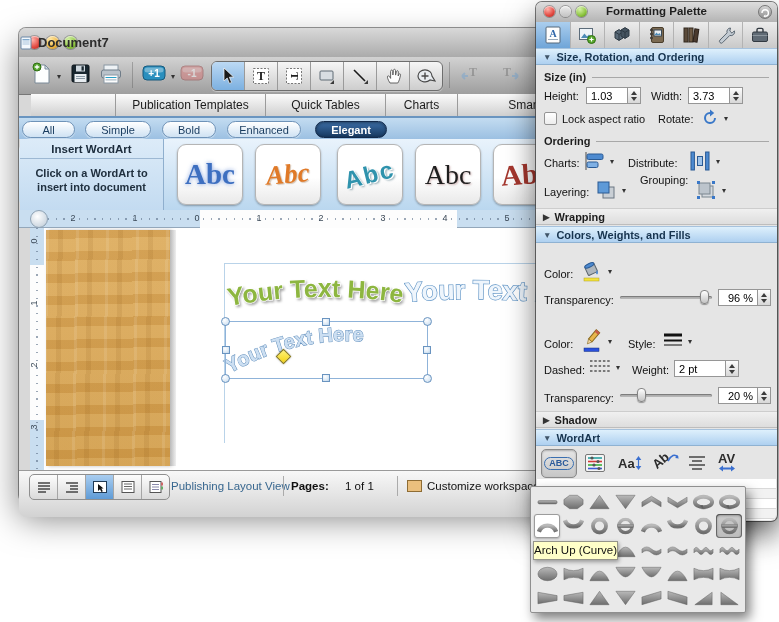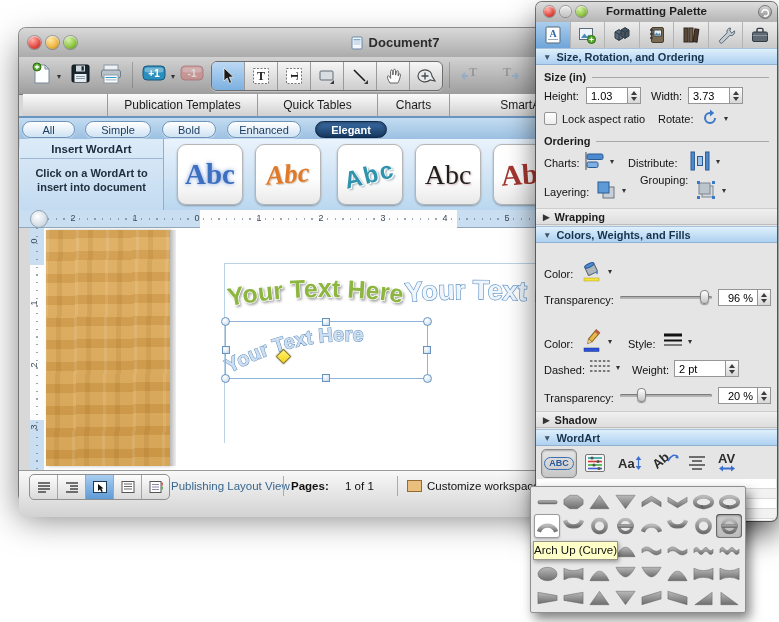--- a/index.html
+++ b/index.html
@@ -9,36 +9,36 @@
 
   
   #docwin{position:absolute;left:19px;top:28px;width:751px;height:474px;border-radius:7px;
           background:#d8d8d8;box-shadow:0 16px 34px rgba(0,0,0,.5),0 0 0 1px rgba(70,70,70,.55);}
   .titlebar{position:absolute;left:0;top:0;right:0;height:29px;border-radius:7px 7px 0 0;
             background:linear-gradient(#d9d9d9,#ababab);border-bottom:1px solid #7a7a7a;}
   .tl{position:absolute;top:8px;width:13px;height:13px;border-radius:50%;box-shadow:inset 0 1px 1px rgba(255,255,255,.6),0 0 0 1px rgba(0,0,0,.25);}
   .tl.red{background:radial-gradient(circle at 35% 30%,#ffb2aa,#e2473f 60%,#9e2a22);}
   .tl.yel{background:radial-gradient(circle at 35% 30%,#ffe9a8,#efb53f 60%,#a8751a);}
   .tl.grn{background:radial-gradient(circle at 35% 30%,#d6f2a8,#8cc43e 60%,#4f7d1c);}
-  .doc-title{position:absolute;left:0;right:0;top:7px;text-align:center;font-size:13px;font-weight:bold;color:#2c2c2c;}
+  .doc-title{position:absolute;left:0;right:0;top:7px;text-align:left;font-size:13px;font-weight:bold;color:#2c2c2c;}
   .doc-title .ticon{display:inline-block;vertical-align:-3px;margin-right:5px;}
 
   .toolbar{position:absolute;left:0;top:29px;right:0;height:37px;
            background:linear-gradient(#d2d2d2,#9e9e9e);border-bottom:1px solid #777;}
   .tbtn{position:absolute;top:5px;display:flex;align-items:center;justify-content:center;}
   .caret{font-size:8px;color:#333;line-height:1;}
   .tsep{position:absolute;top:5px;width:1px;height:26px;background:rgba(80,80,80,.35);}
   .tools{position:absolute;left:192px;top:4px;height:28px;display:flex;border:1px solid #6e6e6e;border-radius:6px;
          background:linear-gradient(#f6f6f6,#cdcdcd);overflow:hidden;box-shadow:0 1px 1px rgba(255,255,255,.4);}
   .tool{width:32px;display:flex;align-items:center;justify-content:center;border-right:1px solid #9a9a9a;}
   .tool:last-child{border-right:none;}
   .tool.active{background:linear-gradient(#bcd9f4,#7cb0e0);}
   .faded{opacity:.45;}
 
-  .tabsrow{position:absolute;left:4px;top:66px;right:0;height:22px;display:flex;
+  .tabsrow{position:absolute;left:12px;top:66px;right:0;height:22px;display:flex;
            background:linear-gradient(#fbfbfb,#d0d0d0);border-bottom:1px solid #7d95ad;}
   .tab{height:100%;display:flex;align-items:center;justify-content:center;font-size:12px;color:#1c1c1c;
        border-left:1px solid #9b9b9b;box-sizing:border-box;}
   .tab:first-child{border-left:none;}
 
   .filterrow{position:absolute;left:0;top:88px;right:0;height:23px;
              background:linear-gradient(#c3dcf1,#9cc0e2);border-top:2px solid #6a95c0;box-sizing:border-box;}
   .pill{position:absolute;top:3px;height:15px;border-radius:9px;border:1px solid #6f93b8;
         background:linear-gradient(#ffffff,#cfe2f3);font-size:11px;color:#173a5e;
         display:flex;align-items:center;justify-content:center;box-shadow:0 1px 1px rgba(255,255,255,.5);}

